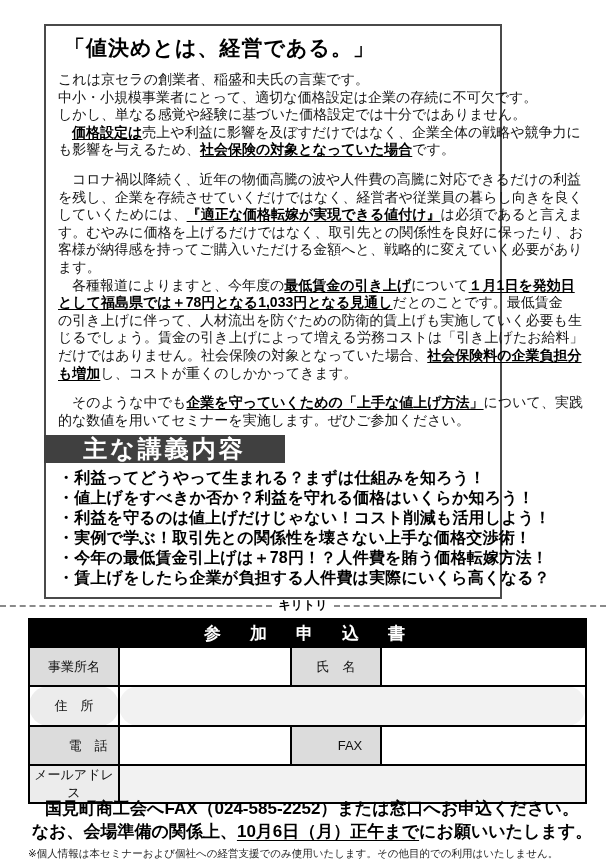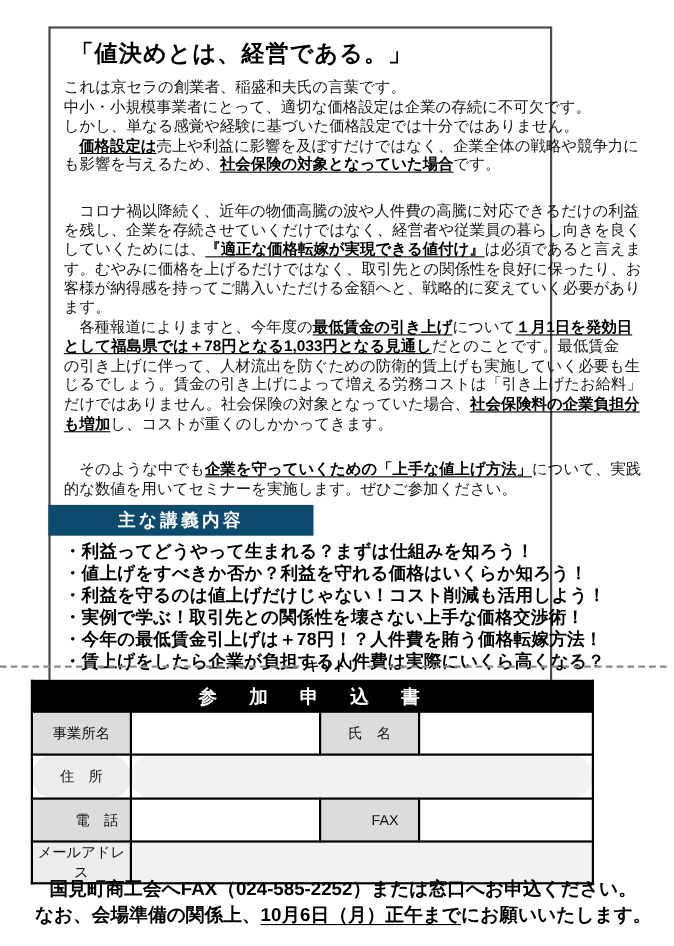--- a/index.html
+++ b/index.html
@@ -9,37 +9,37 @@
     overflow:hidden;
   }
   .main-box{
     position:absolute;left:44px;top:24px;width:458px;box-sizing:border-box;
     border:2px solid #4a4a4a;background:#fff;padding:6px 6px 9px 12px;
   }
   .page-title{
     font-size:21px;font-weight:600;margin:2px 0 9px 6px;letter-spacing:1px;color:#000;
   }
   .article .line{font-size:14px;line-height:17.6px;white-space:nowrap;color:#141414;}
-  .article .block.gap{margin-top:24px;}
+  .article .block.gap{margin-top:12px;}
   .bu{font-weight:bold;text-decoration:underline;text-underline-offset:2px;color:#000;}
   .u{text-decoration:underline;text-underline-offset:3px;}
   .banner{
-    margin:6px 0 0 -14px;width:241px;height:28px;background:#0c4a6e;color:#fff;
+    margin:6px 0 0 -14px;width:241px;height:28px;background:#404040;color:#fff;
     display:flex;align-items:center;justify-content:center;
-    font-size:16px;font-weight:bold;letter-spacing:3px;
+    font-size:24px;font-weight:bold;letter-spacing:3px;
   }
   .bullets{margin-top:5px;}
   .bullet{font-size:16px;font-weight:bold;line-height:20px;white-space:nowrap;color:#000;letter-spacing:0.2px;}
   .cutline{
     position:absolute;top:597px;left:0;width:606px;display:flex;align-items:center;gap:6px;
   }
   .cutline .dash{flex:1;height:0;border-top:2px dashed #8a8a8a;}
   .cut-label{font-size:12px;font-weight:bold;color:#000;flex:0 0 auto;}
   table.form{
-    position:absolute;top:618px;left:28px;width:512px;border-collapse:collapse;table-layout:fixed;
+    position:absolute;top:618px;left:28px;width:559px;border-collapse:collapse;table-layout:fixed;
     background:#fff;
   }
   table.form th,table.form td{border:2px solid #000;padding:0;}
   .form-title{
     background:#000;color:#fff;font-size:17px;font-weight:bold;height:26px;
     letter-spacing:6px;text-align:center;
   }
   td.flabel{text-align:center;font-size:13px;color:#111;}
   .shade-a{background:#dcdcdc;}
   .shade-b{background:#ececec;}
@@ -137,13 +137,14 @@
     <td class="ffield shade-f" colspan="3"></td>
   </tr>
 </tbody>
   </table>
 
 <div class="footer">
   <div id="footer-lines">
       <div class="footer-line"><span>国見町商工会へFAX（024-585-2252）または窓口へお申込ください。</span></div>
       <div class="footer-line"><span>なお、会場準備の関係上、</span><span class="u">10月6日（月）正午まで</span><span>にお願いいたします。</span></div>
     </div>
+  <div class="note">※個人情報は本セミナーおよび個社への経営支援でのみ使用いたします。その他目的での利用はいたしません。</div>
 </div>
 
 </body></html>

